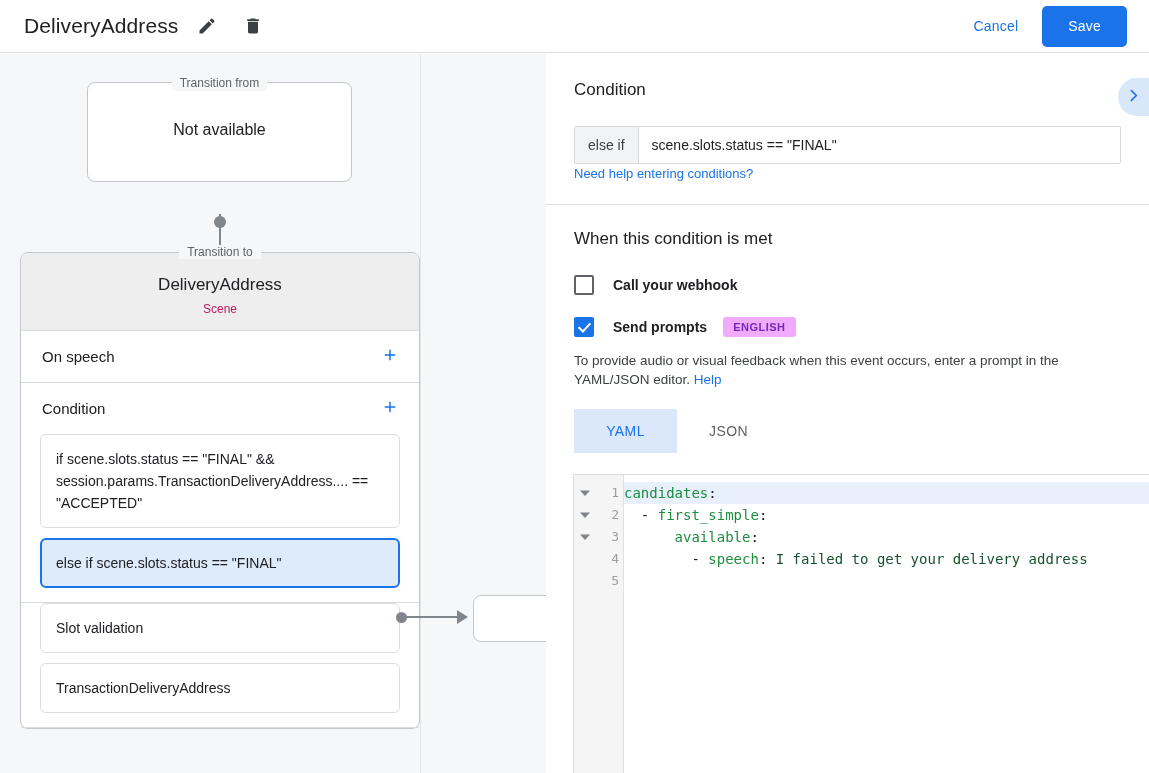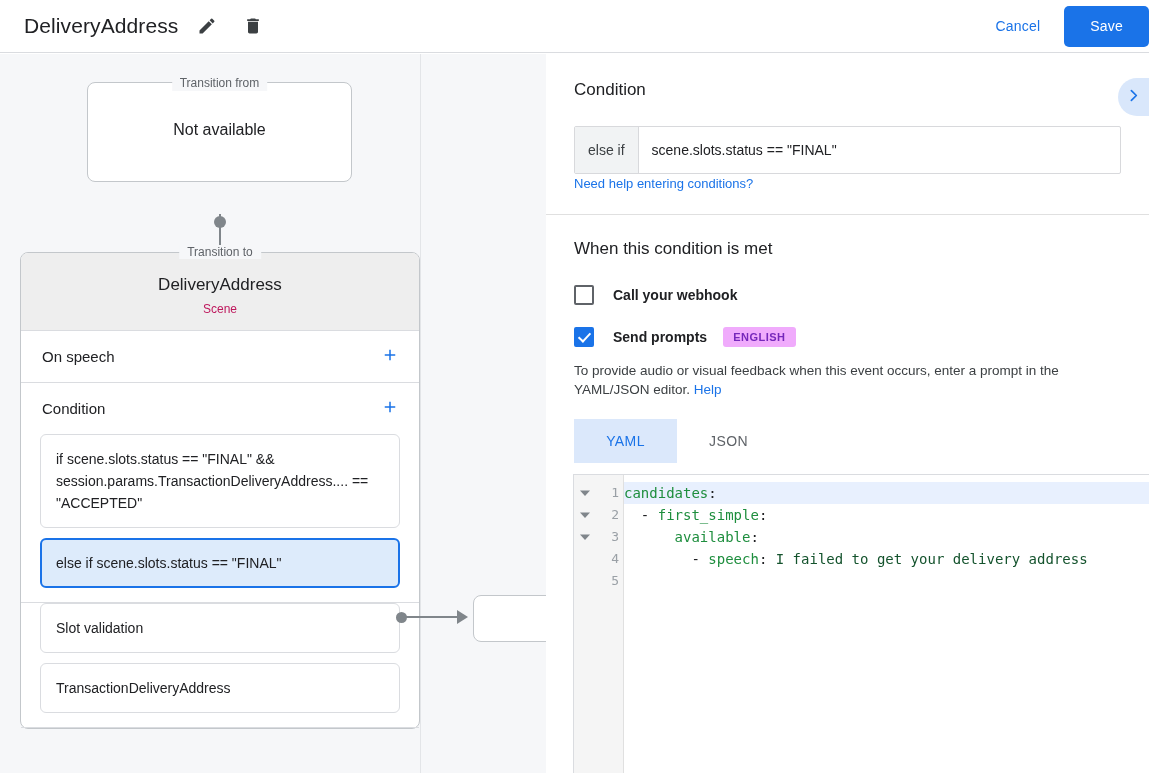--- a/index.html
+++ b/index.html
@@ -47,21 +47,21 @@
     color: #1a73e8;
     background: transparent;
     border: none;
     padding: 9px 12px;
     border-radius: 4px;
     cursor: pointer;
     letter-spacing: .2px;
     font-family: inherit;
   }
   #save-button {
-    margin-left: 12px; 
+    margin-left: 12px; margin-right: 22px;
     font-size: 14px;
     font-weight: 500;
     color: #fff;
     background: #1a73e8;
     border: none;
     border-radius: 5px;
     padding: 0 26px;
     height: 41px;
     cursor: pointer;
     letter-spacing: .2px;
@@ -275,21 +275,21 @@
     font-size: 17px;
     color: #202124;
     margin: 0 0 26px 0;
     font-weight: 400;
   }
   #condition-field-wrap {
     display: flex;
     border: 1px solid #d8d9dc;
     border-radius: 2px;
     overflow: hidden;
-    height: 48px;
+    height: 38px;
     background: #fff;
   }
   #condition-prefix {
     background: #f1f3f4;
     border-right: 1px solid #d8d9dc;
     display: flex; align-items: center;
     padding: 0 13px;
     font-size: 14px;
     color: #3c4043;
     white-space: nowrap;

